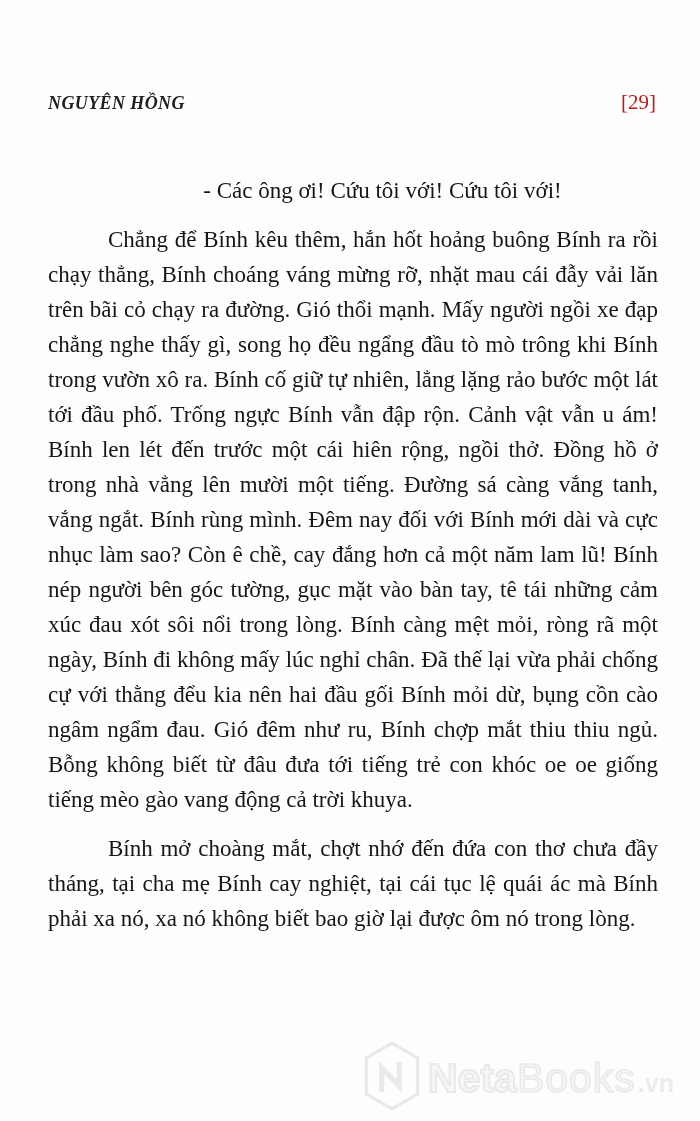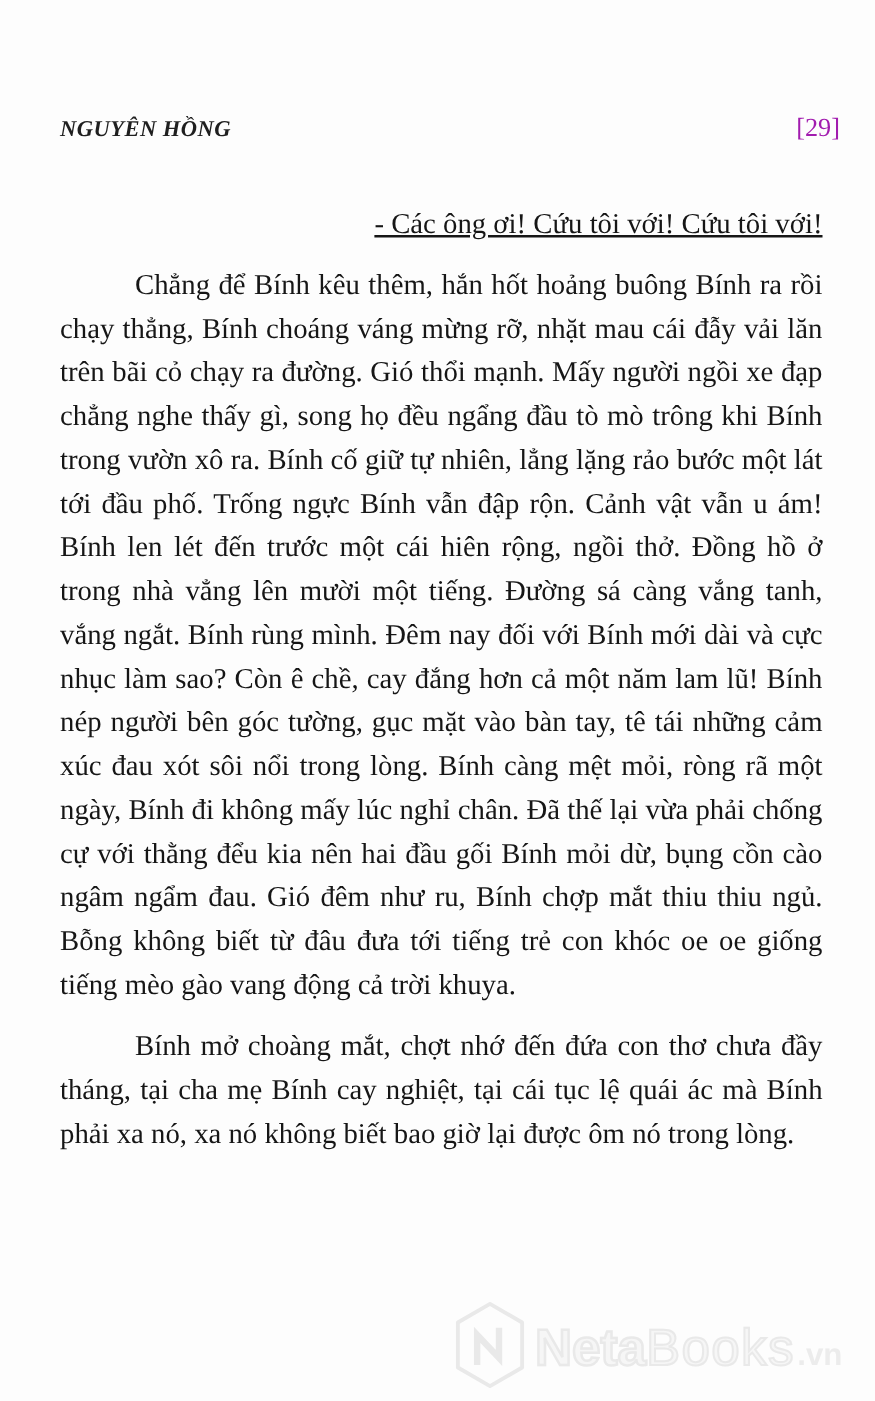--- a/index.html
+++ b/index.html
@@ -13,52 +13,51 @@
     height: 1121px;
     background: #fdfdfd;
     overflow: hidden;
     font-family: "Liberation Serif", "DejaVu Serif", serif;
   }
   
   .running-header {
     position: absolute;
     top: 90px;
     left: 48px;
-    right: 28px;
+    right: 44px;
     display: flex;
     justify-content: space-between;
     align-items: baseline;
   }
   .author {
     font-style: italic;
     font-weight: 700;
     font-size: 18px;
     letter-spacing: 0.4px;
     color: #1f1f1f;
   }
   .page-number {
     font-size: 21px;
-    color: #a21caf;
+    color: #b91c1c;
   }
   
   .body-text {
     position: absolute;
     top: 161px;
     left: 48px;
     width: 610px;
     font-size: 23px;
     line-height: 35px;
     color: #161616;
     text-align: justify;
   }
   .dialogue-line {
-    margin: 0 0 14px 0;
+    margin: 12px 0 14px 0;
     text-indent: 59px;
-    text-align: right;
-    text-decoration: underline;
+    text-align: center;
   }
   .para {
     margin: 0 0 14px 0;
     text-indent: 60px;
   }
   .para:last-child { margin-bottom: 12px; }
   
   .watermark {
     position: absolute;
     left: 361px;

